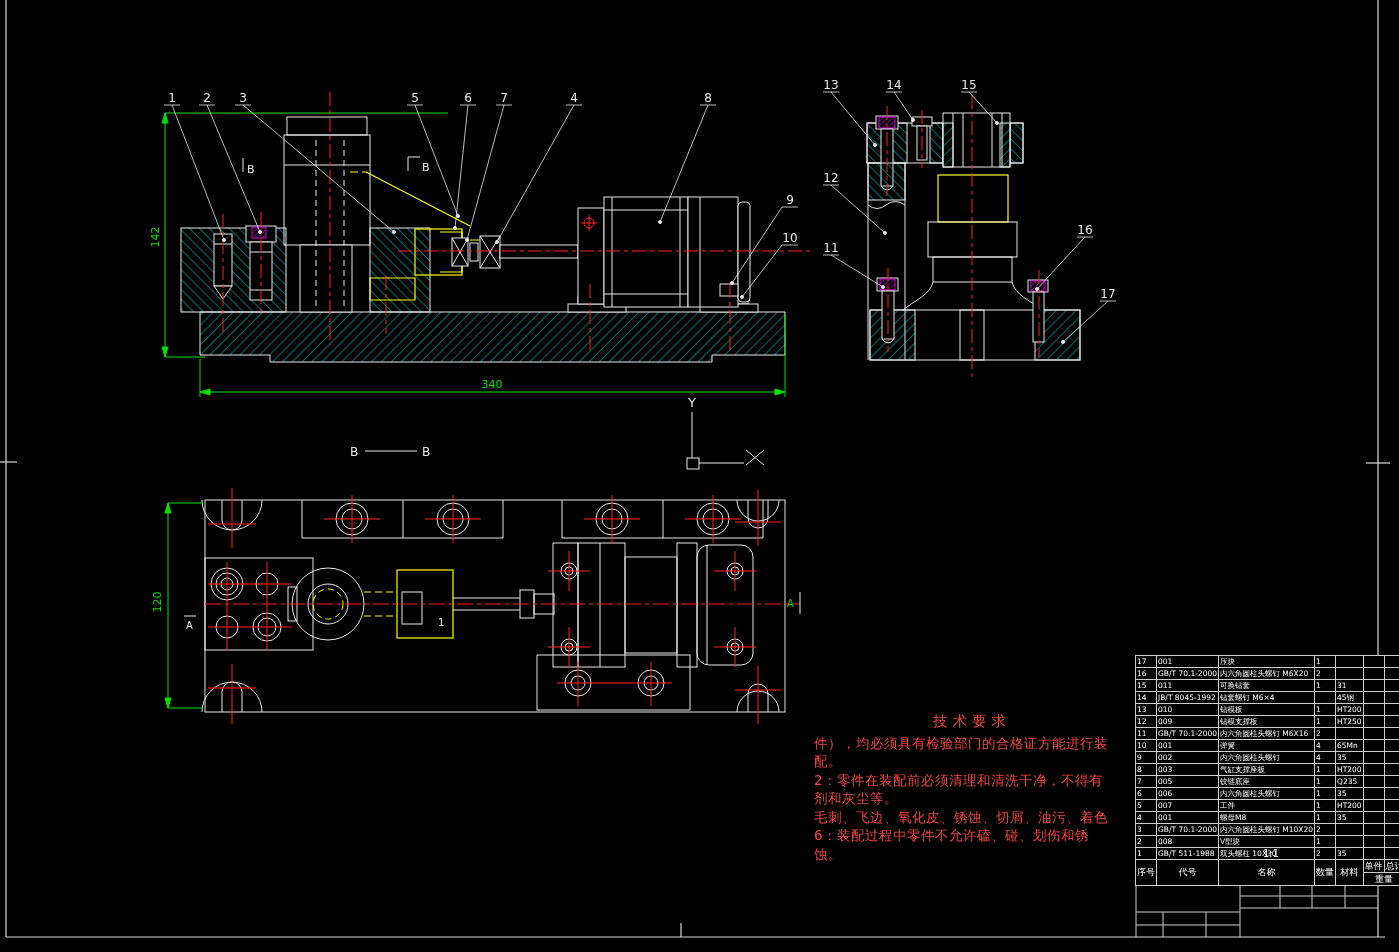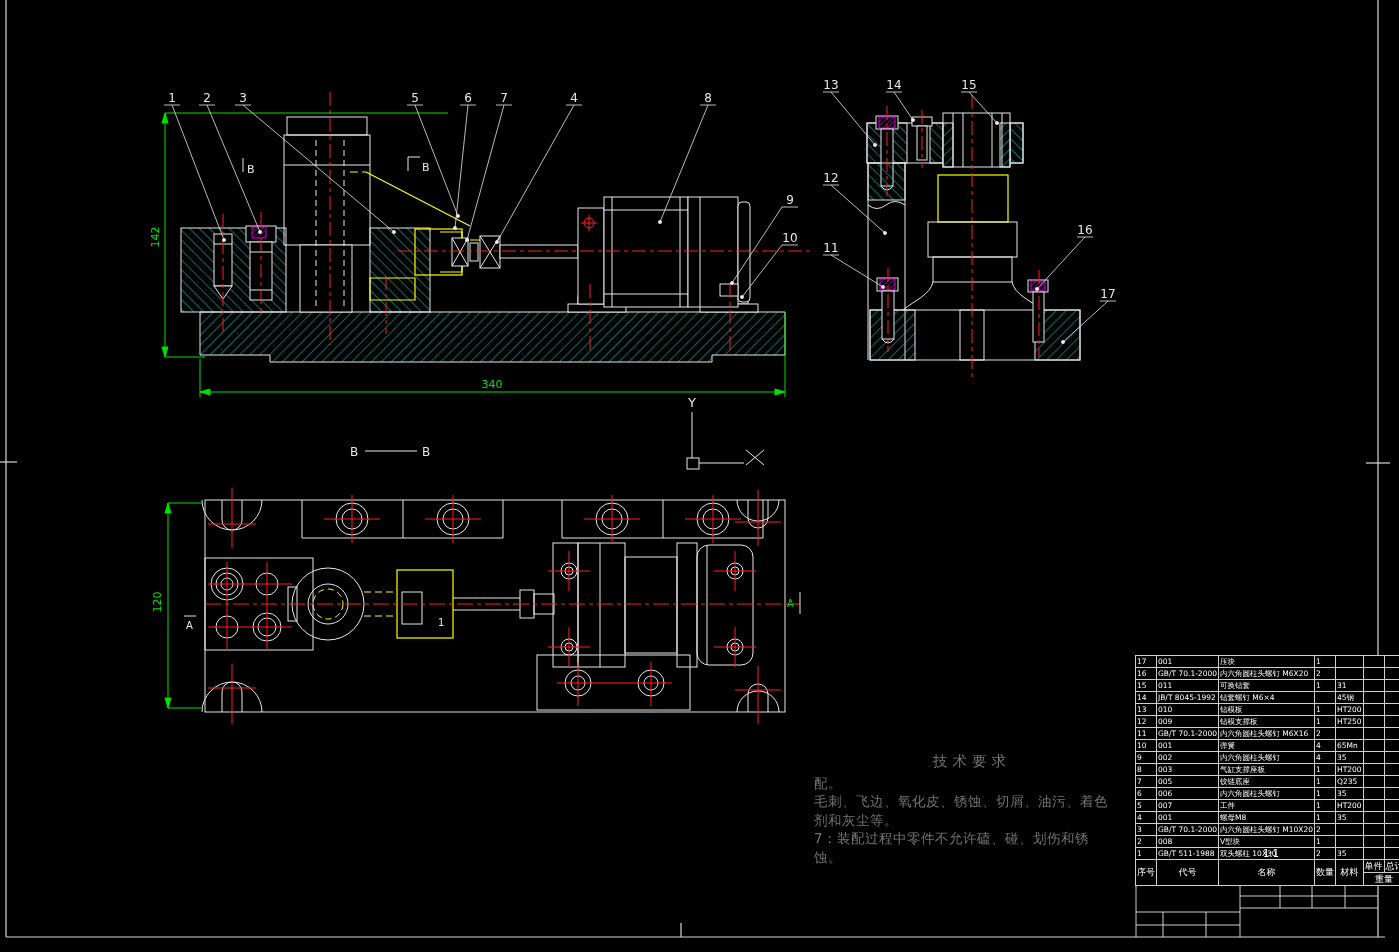--- a/index.html
+++ b/index.html
@@ -1,19 +1,19 @@
 <!DOCTYPE html>
 <html><head>
 <meta charset="utf-8">
 <style>
   html,body{margin:0;padding:0;background:#000;}
   #stage{position:relative;width:1399px;height:952px;background:#000;overflow:hidden;
          font-family:"DejaVu Sans",sans-serif;}
   svg text{font-family:"DejaVu Sans",sans-serif;}
-  .tech{position:absolute;left:814px;top:752px;width:316px;color:#737373;
+  .tech{position:absolute;left:814px;top:712px;width:316px;color:#ef4444;
         font-size:13.5px;line-height:18.5px;letter-spacing:0.5px;}
   .tech .tr-title{text-align:center;font-size:14.5px;letter-spacing:5px;margin-bottom:3px;}
   table.bom{position:absolute;left:1135px;top:655px;border-collapse:collapse;
         table-layout:fixed;color:#fff;background:#000;}
   table.bom td{border:1px solid #cfcfcf;height:11px;padding:0 1px;font-size:7.5px;
         line-height:1;white-space:nowrap;overflow:visible;}
   table.bom td.c-seq{text-align:left;}
   table.bom td.c-qty,table.bom td.c-material{text-align:left;}
   table.bom .hdr td{text-align:center;font-size:9px;height:12px;}
   .scale-label{position:absolute;left:1243px;top:848px;color:#fff;font-size:10px;width:36px;
@@ -460,24 +460,26 @@
     <line x1="1136" y1="912" x2="1240" y2="912"></line>
     <line x1="1136" y1="925" x2="1240" y2="925"></line>
     <line x1="1163" y1="912" x2="1163" y2="937"></line>
     <line x1="1206" y1="912" x2="1206" y2="937"></line>
   </g>
 </svg>
 
 <div class="tech">
   <div class="tr-title">技术要求</div>
   <div id="tech-lines">
+        <div>件），均必须具有检验部门的合格证方能进行装</div>
         <div>配。</div>
+        <div>2：零件在装配前必须清理和清洗干净，不得有</div>
+        <div>剂和灰尘等。</div>
         <div>毛刺、飞边、氧化皮、锈蚀、切屑、油污、着色</div>
-        <div>剂和灰尘等。</div>
-        <div>7：装配过程中零件不允许磕、碰、划伤和锈</div>
+        <div>6：装配过程中零件不允许磕、碰、划伤和锈</div>
         <div>蚀。</div>
       </div>
 </div>
 
 <table class="bom">
   <colgroup>
     <col style="width:15px">
         <col style="width:35px">
         <col style="width:75px">
         <col style="width:12px">

